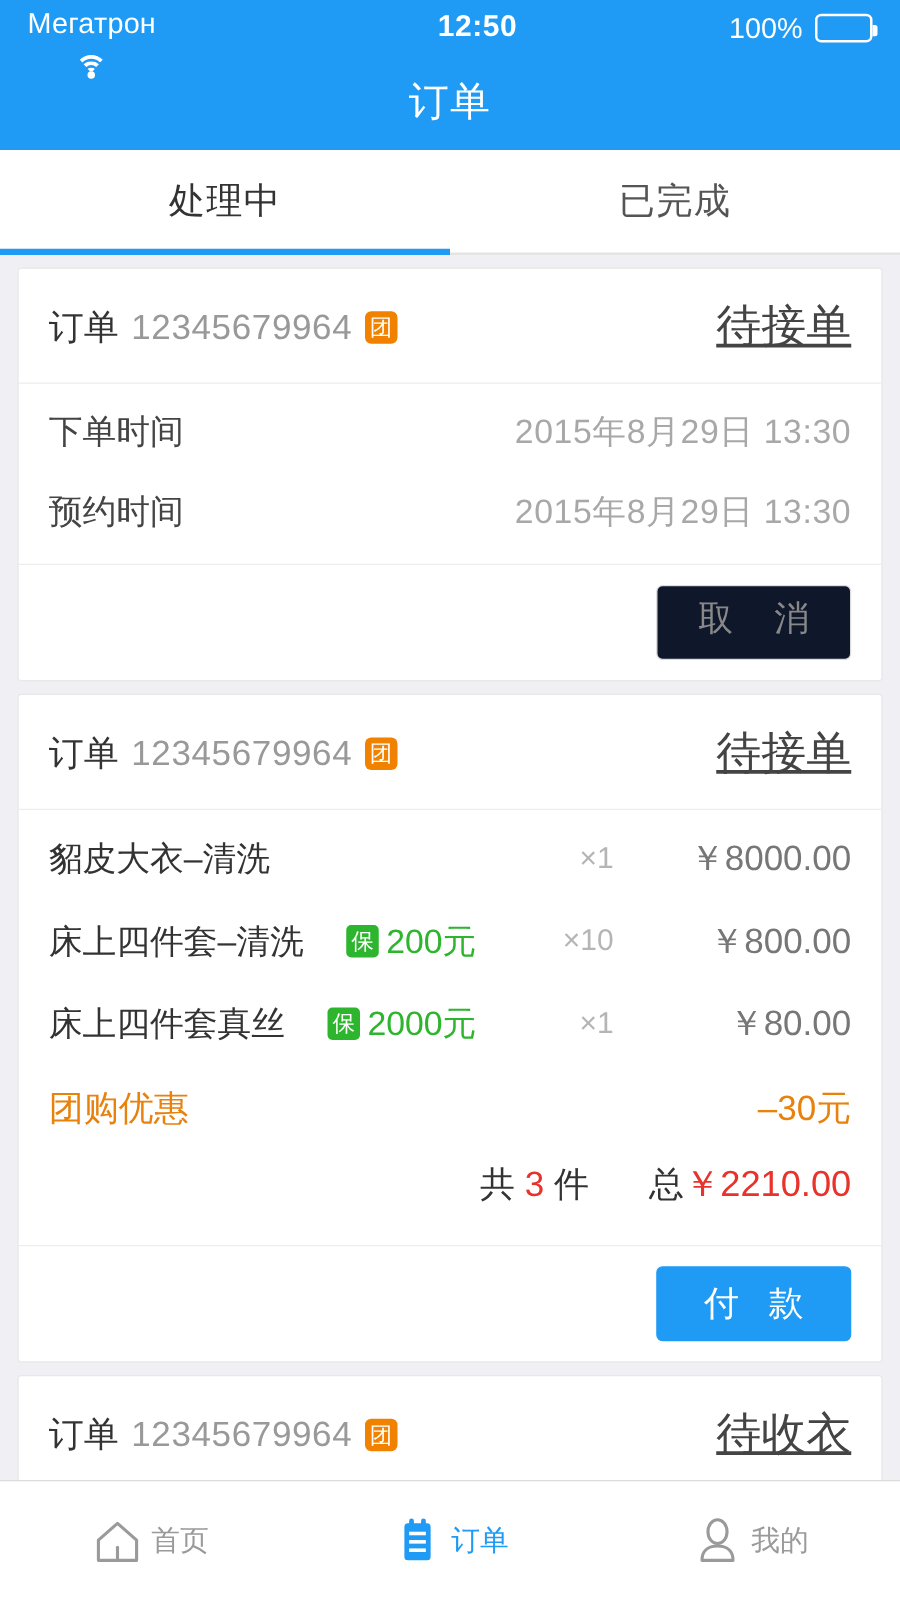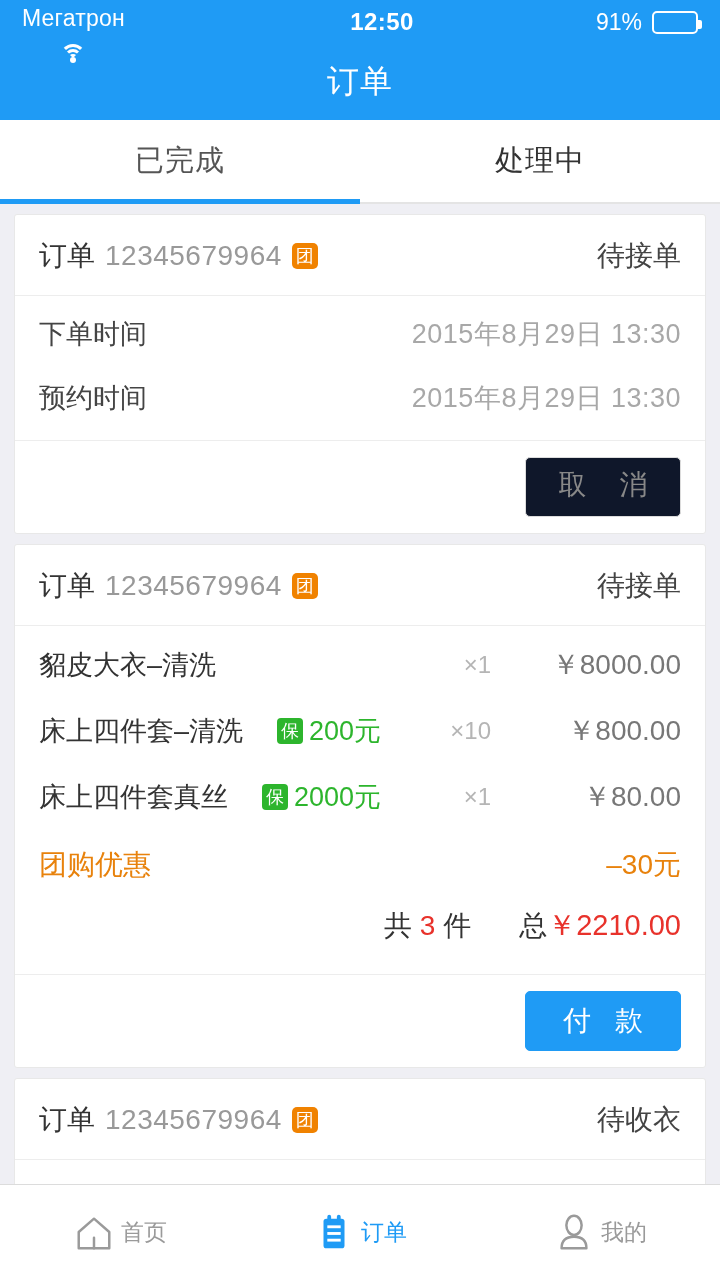--- a/index.html
+++ b/index.html
@@ -90,21 +90,21 @@
     display: flex; align-items: center; padding: 22px 24px 20px 24px;
     border-bottom: 1px solid #ededed;
   }
   .order-label { font-size: 28px; color: #333; }
   .order-no { font-size: 28px; color: #999; margin-left: 10px; letter-spacing: .5px; }
   .badge-tuan {
     width: 26px; height: 26px; background: #f08200; color: #fff;
     border-radius: 5px; font-size: 18px; line-height: 26px;
     text-align: center; margin-left: 10px; flex: none;
   }
-  .order-status { margin-left: auto; font-size: 28px; color: #444; }
+  .order-status { margin-left: auto; font-size: 36px; color: #444; text-decoration: underline; }
 
   .rows { padding: 6px 24px 10px 24px; }
   .kv-row {
     display: flex; align-items: center; justify-content: space-between;
     padding: 14px 0; font-size: 27px;
   }
   .kv-key { color: #444; }
   .kv-val { color: #a8a8a8; letter-spacing: .5px; }
 
   .item-row {
@@ -179,32 +179,32 @@
       <span class="carrier">Мегатрон</span>
       <span class="wifi">
         <i class="a"></i>
           <i class="b"></i>
           <i class="c"></i>
           <i class="d"></i>
       </span>
     </div>
     <div class="sb-time">12:50</div>
     <div class="sb-right">
-      <span>91%</span>
+      <span>100%</span>
       <span class="battery"><span class="lvl"></span></span>
     </div>
   </div>
 
   <div class="navbar">
     <span class="nav-title">订单</span>
   </div>
 
   <div class="tabs">
+    <div class="tab active">处理中</div>
     <div class="tab">已完成</div>
-    <div class="tab active">处理中</div>
     <div class="tab-underline"></div>
   </div>
 
   <div class="content">
 
     <div class="card">
       <div class="card-head">
         <span class="order-label">订单</span>
         <span class="order-no">12345679964</span>
         <span class="badge-tuan">团</span>

